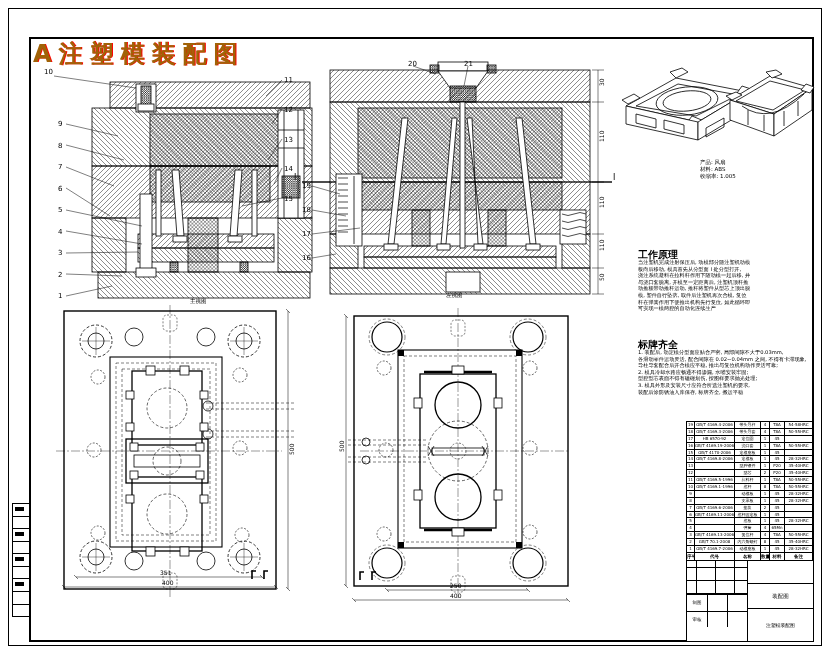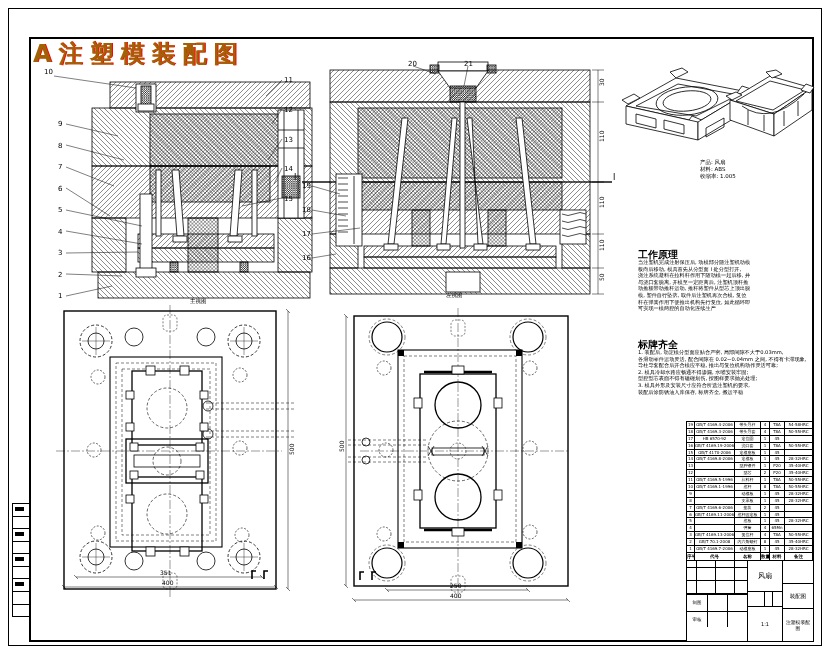--- a/index.html
+++ b/index.html
@@ -497,25 +497,20 @@
       <div class="tb-label">制图</div>
       <div class="tb-blank"></div>
         <div class="tb-blank"></div>
     </div>
     <div class="tb-name-row">
       <div class="tb-label">审核</div>
       <div class="tb-blank"></div>
         <div class="tb-blank"></div>
     </div>
   </div>
-  <div class="tb-col2">
-    <div class="tb-product">风扇</div>
-    <div class="tb-cells"></div>
-    <div class="tb-scale">1:1</div>
-  </div>
   <div class="tb-col3">
     <div class="tb-box1"></div>
     <div class="tb-box2">装配图</div>
     <div class="tb-box3">注塑模装配图</div>
   </div>
 </div>
 
 <svg class="view" style="left:56px;top:305px" width="258" height="295" viewBox="0 0 258 295">
   <g stroke="#000" fill="none" stroke-width="0.8">
     <rect x="8" y="6" width="212" height="278" stroke-width="1.4"></rect>

